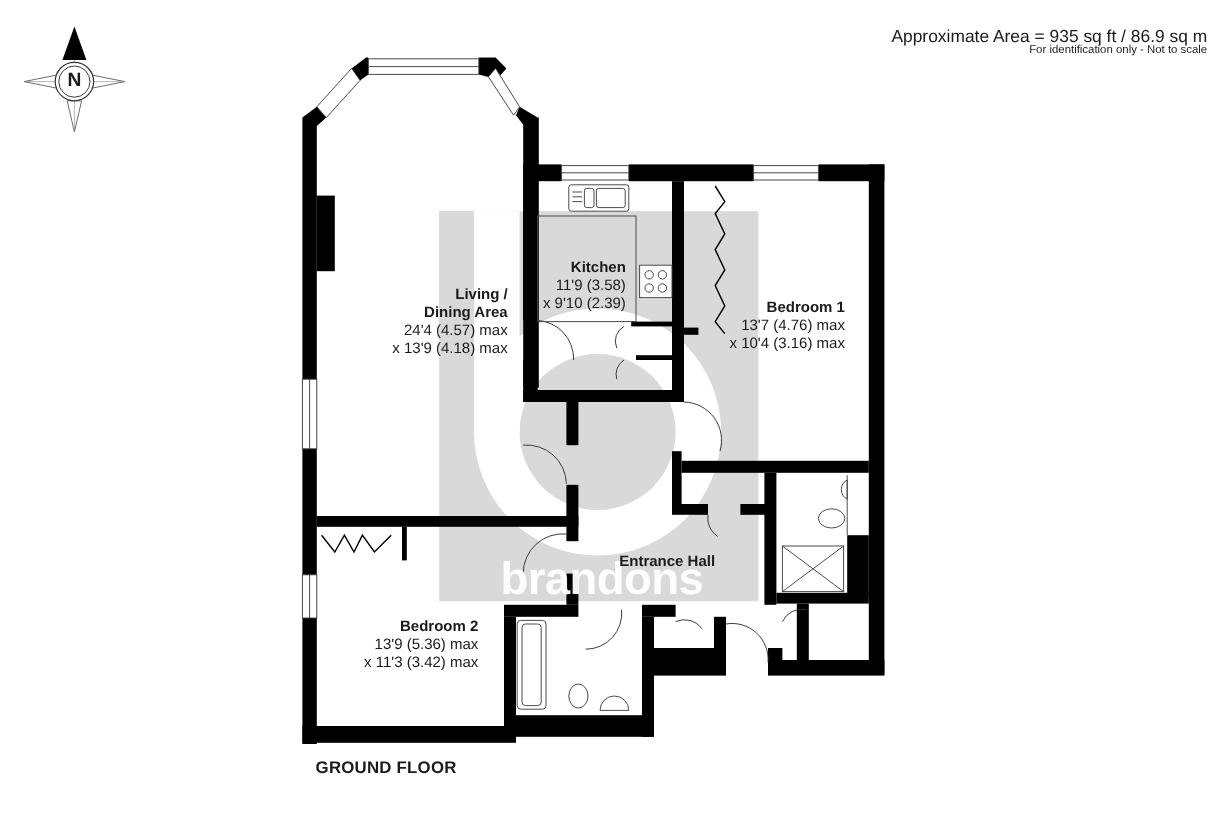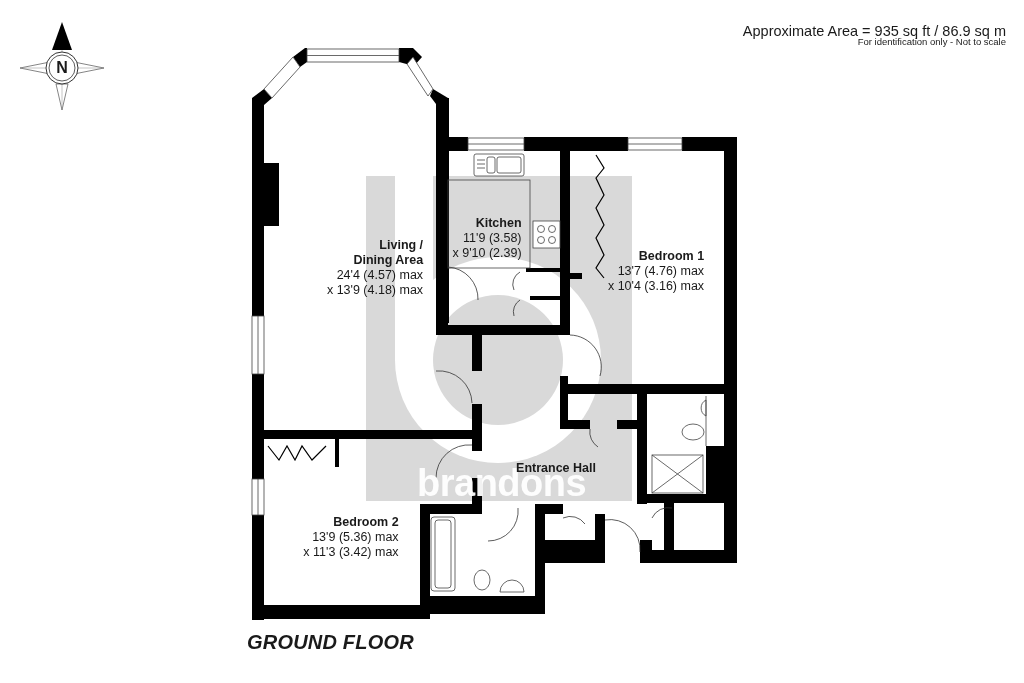--- a/index.html
+++ b/index.html
@@ -2,21 +2,21 @@
 <html><head>
   <meta charset="utf-8">
   <style>
     html, body { margin: 0; padding: 0; background: #ffffff; }
     body { width: 1024px; height: 683px; position: relative; overflow: hidden;
            font-family: "Liberation Sans", sans-serif; color: #1a1a1a; }
     .abs { position: absolute; }
     #plan { position: absolute; left: 0; top: 0; }
     .area-title { right: 18px; top: 23px; font-size: 14.5px; text-align: center; white-space: nowrap; }
     .area-note { right: 18px; top: 36px; font-size: 9.5px; text-align: right; white-space: nowrap; }
-    .floor-label { left: 247px; top: 631px; font-size: 20px; font-weight: bold; letter-spacing: 0.2px; font-style: italic; }
+    .floor-label { left: 263px; top: 631px; font-size: 14px; font-weight: bold; letter-spacing: 0.2px; }
     .room-label { text-align: right; font-size: 12.5px; line-height: 15px; white-space: nowrap; transform: translateX(-50%); }
     .room-label .name { font-weight: bold; display: block; }
     .room-label .dim { display: block; }
     .wm-text { left: 417px; top: 462px; font-size: 38px; font-weight: bold; color: #ffffff; letter-spacing: -0.5px; opacity: 0.95; }
   </style>
 </head>
 <body>
 
 <svg id="plan" width="1024" height="683" viewBox="0 0 1024 683" xmlns="http://www.w3.org/2000/svg">
 

